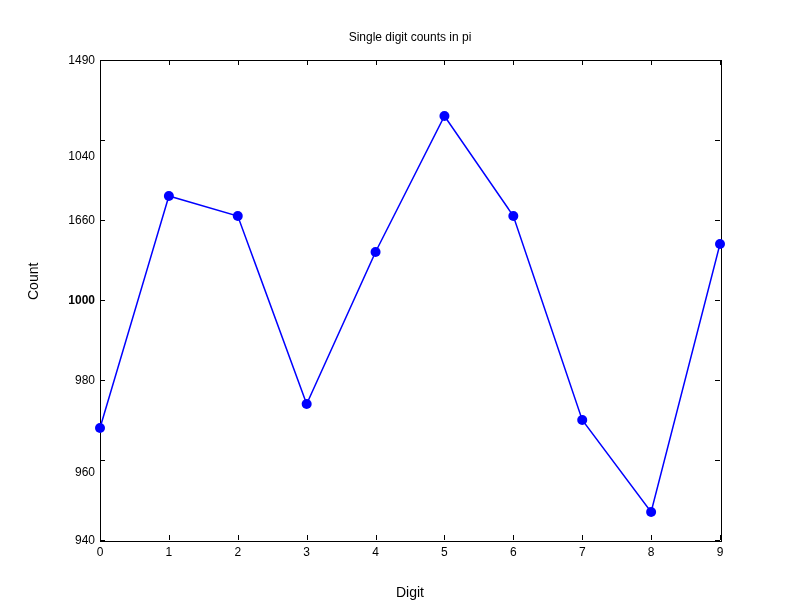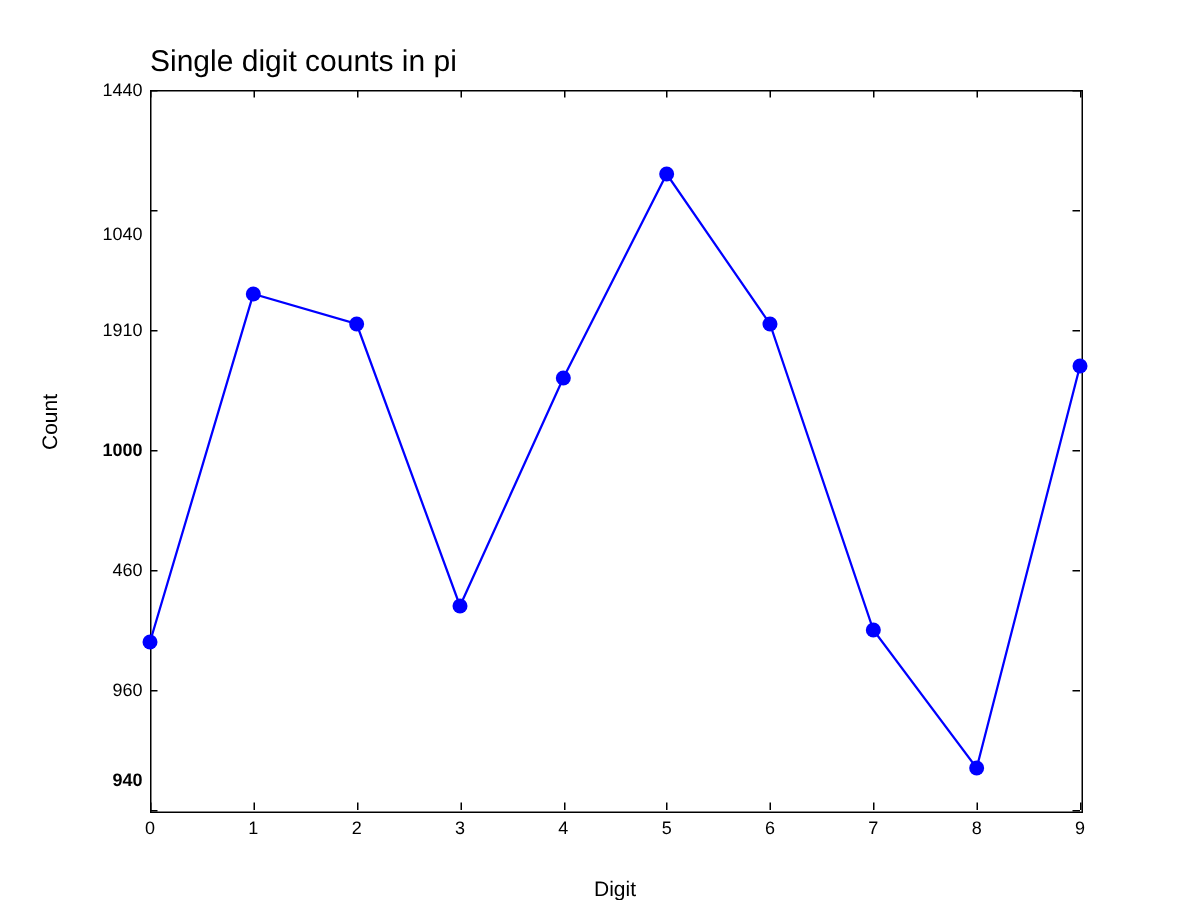--- a/index.html
+++ b/index.html
@@ -24,21 +24,22 @@
       top: 0;
       width: 620px;
       height: 480px;
       border: 1px solid black;
     }
     .title {
       position: absolute;
       top: 30px;
       left: 100px;
       width: 620px;
-      font-size: 20px;
+      text-align: center;
+      font-size: 12px;
     }
     .ylabel {
       position: absolute;
       left: 25px;
       top: 300px;
       transform: rotate(-90deg);
       transform-origin: left top;
       font-size: 14px;
     }
     .xlabel {
@@ -102,39 +103,39 @@
       <circle cx="275.55555555555554" cy="192" r="5" fill="blue"></circle>
       <circle cx="344.44444444444446" cy="56" r="5" fill="blue"></circle>
       <circle cx="413.3333333333333" cy="156" r="5" fill="blue"></circle>
       <circle cx="482.22222222222223" cy="360" r="5" fill="blue"></circle>
       <circle cx="551.1111111111111" cy="452" r="5" fill="blue"></circle>
       <circle cx="620" cy="184" r="5" fill="blue"></circle>
     </svg>
 </div>
 
 <div id="y-ticks-container">
-    <div class="y-tick-label" style="top: 520px; font-weight: bold;">940</div>
+    <div class="y-tick-label" style="top: 540px;">940</div>
     <div class="tick-mark-y" style="left: 100px; top: 540px;"></div>
     <div class="tick-mark-y" style="left: 715px; top: 540px;"></div>
-    <div class="y-tick-label" style="top: 460px;">960</div>
+    <div class="y-tick-label" style="top: 472px;">960</div>
     <div class="tick-mark-y" style="left: 100px; top: 460px;"></div>
     <div class="tick-mark-y" style="left: 715px; top: 460px;"></div>
-    <div class="y-tick-label" style="top: 380px;">460</div>
+    <div class="y-tick-label" style="top: 380px;">980</div>
     <div class="tick-mark-y" style="left: 100px; top: 380px;"></div>
     <div class="tick-mark-y" style="left: 715px; top: 380px;"></div>
     <div class="y-tick-label" style="top: 300px; font-weight: bold;">1000</div>
     <div class="tick-mark-y" style="left: 100px; top: 300px;"></div>
     <div class="tick-mark-y" style="left: 715px; top: 300px;"></div>
-    <div class="y-tick-label" style="top: 220px;">1910</div>
+    <div class="y-tick-label" style="top: 220px;">1660</div>
     <div class="tick-mark-y" style="left: 100px; top: 220px;"></div>
     <div class="tick-mark-y" style="left: 715px; top: 220px;"></div>
     <div class="y-tick-label" style="top: 156px;">1040</div>
     <div class="tick-mark-y" style="left: 100px; top: 140px;"></div>
     <div class="tick-mark-y" style="left: 715px; top: 140px;"></div>
-    <div class="y-tick-label" style="top: 60px;">1440</div>
+    <div class="y-tick-label" style="top: 60px;">1490</div>
     <div class="tick-mark-y" style="left: 100px; top: 60px;"></div>
     <div class="tick-mark-y" style="left: 715px; top: 60px;"></div>
   </div>
 <div id="x-ticks-container">
     <div class="x-tick-label" style="left: 100px;">0</div>
     <div class="tick-mark-x" style="left: 100px; top: 535px;"></div>
     <div class="tick-mark-x" style="left: 100px; top: 60px;"></div>
     <div class="x-tick-label" style="left: 168.889px;">1</div>
     <div class="tick-mark-x" style="left: 168.889px; top: 535px;"></div>
     <div class="tick-mark-x" style="left: 168.889px; top: 60px;"></div>

